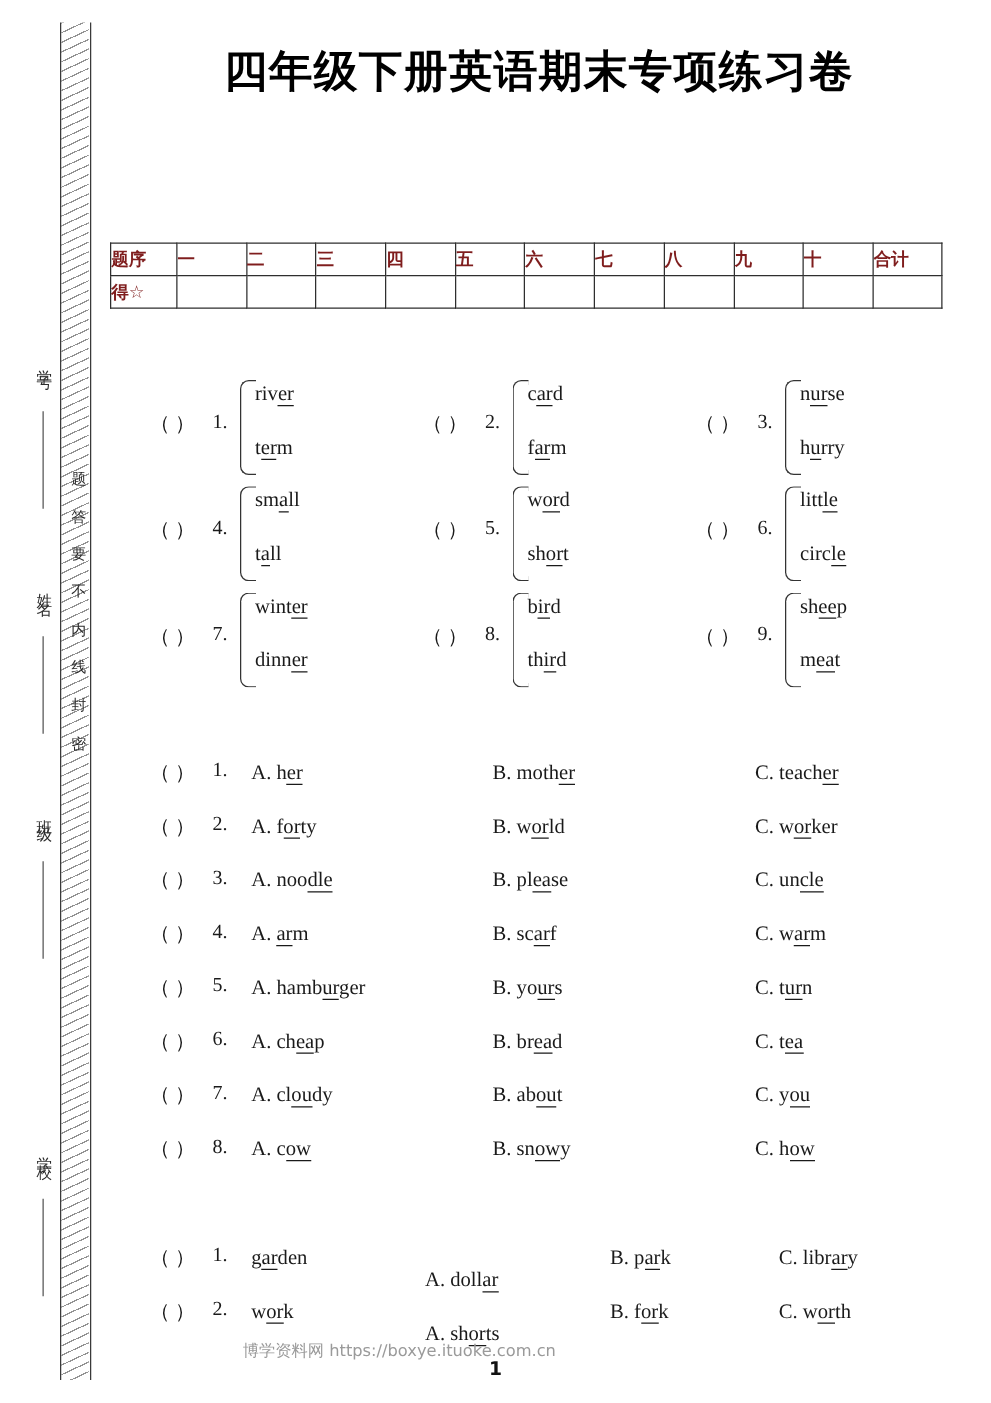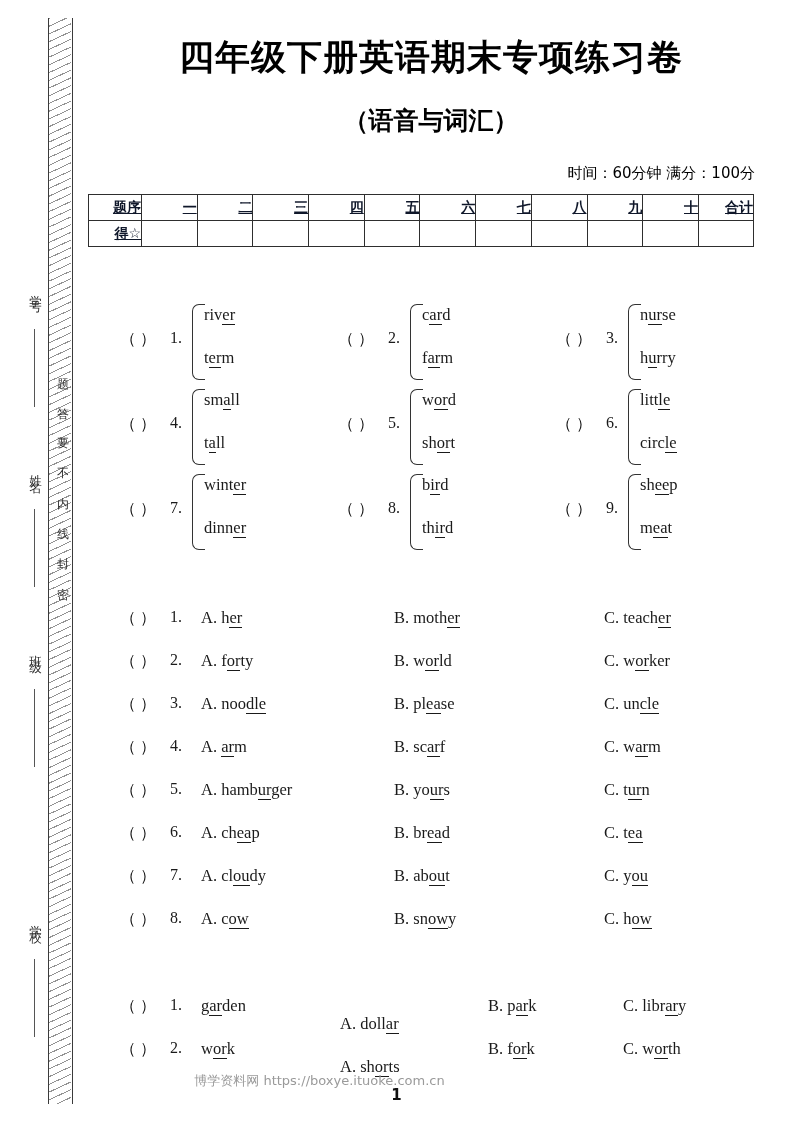--- a/index.html
+++ b/index.html
@@ -72,28 +72,27 @@
 
   
   .score-table{
     position:absolute;left:88px;top:194px;width:666px;
     border-collapse:collapse;
     table-layout:fixed;
   }
   .score-table td{
     border:1px solid #2e2e2e;
     height:25px;
-    text-align:right;
+    text-align:left;
     vertical-align:middle;
     font-family:"DejaVu Sans","Liberation Sans",sans-serif;
     font-size:14px;
     font-weight:bold;
-    color:#0f172a;
+    color:#7f1d1d;
     padding:0;
-    text-decoration:underline;
   }
   .score-table td.lbl{width:52px;}
   .score-table td.sum{width:54px;}
 
   
   .sec-head{
     position:absolute;left:88px;
     font-family:"DejaVu Sans","Liberation Sans",sans-serif;
     font-weight:bold;
     font-size:15.5px;
@@ -178,22 +177,20 @@
         <span class="ofline" style="top:44px;height:78px;"></span>
       </div>
       <div class="outer-field" style="top:915px;">
         <span class="ofl">学校</span>
         <span class="ofline" style="top:44px;height:78px;"></span>
       </div>
     </div>
   </div>
 
   <div class="title">四年级下册英语期末专项练习卷</div>
-  <div class="subtitle">（语音与词汇）</div>
-  <div class="meta">时间：60分钟  满分：100分</div>
 
   <table class="score-table">
     <tbody>
       <tr>
         <td class="lbl">题序</td>
         <td>一</td>
         <td>二</td>
         <td>三</td>
         <td>四</td>
         <td>五</td>

